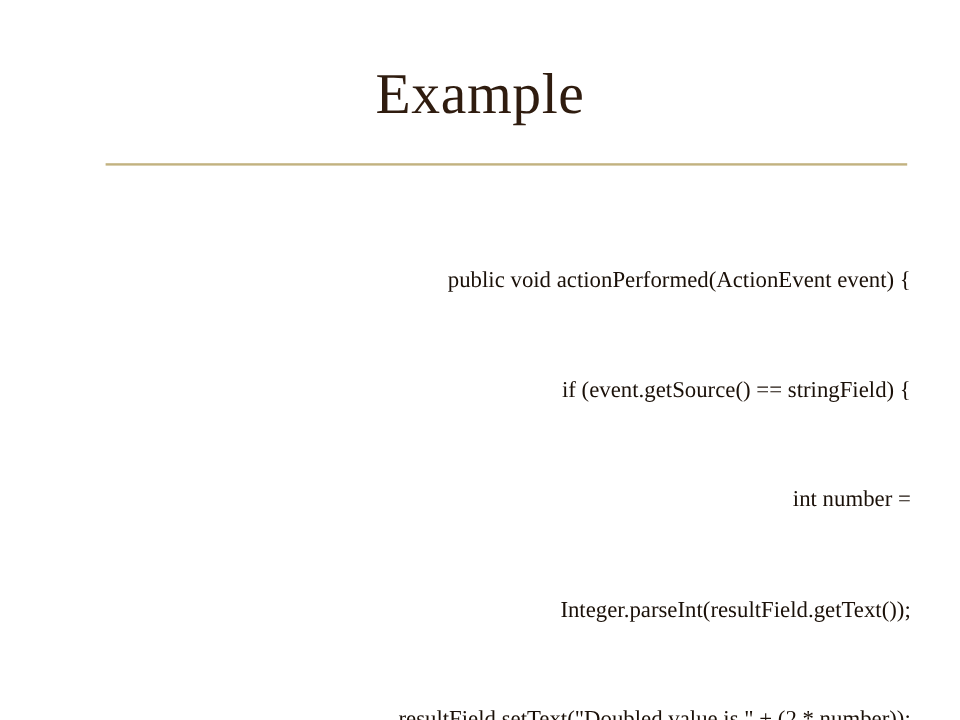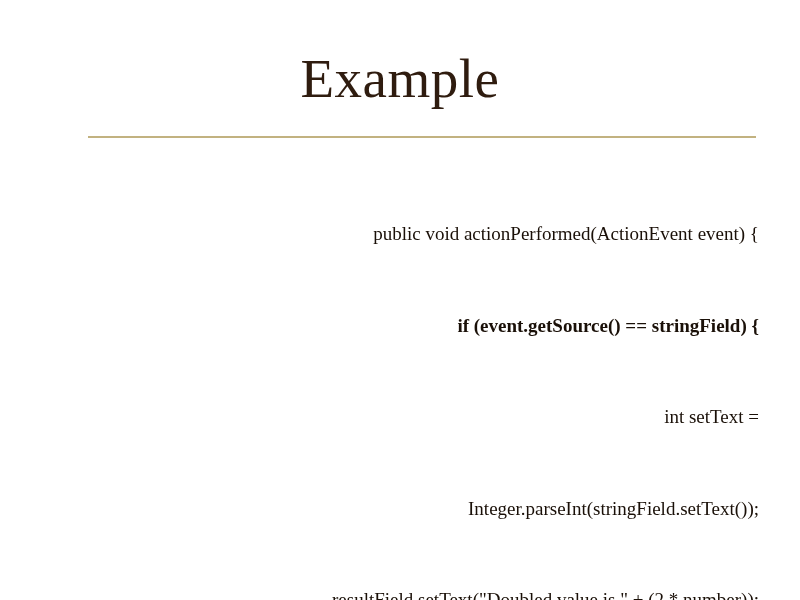--- a/index.html
+++ b/index.html
@@ -22,21 +22,21 @@
     box-sizing: border-box;
   }
 
   .slide-title {
     position: absolute;
     top: 50px;
     left: 0;
     width: 800px;
     text-align: center;
     font-family: "Liberation Serif", "DejaVu Serif", serif;
-    font-size: 55px;
+    font-size: 48px;
     line-height: 58px;
     font-weight: normal;
     color: #2f1c0f;
     letter-spacing: 0.5px;
     white-space: pre;
   }
 
   .title-rule {
     position: absolute;
     top: 136px;
@@ -58,36 +58,36 @@
     white-space: pre;
   }
 
   .code-line {
     white-space: pre;
     display: block;
     text-align: right;
   }
 
   .indent-0 { padding-left: 0px; }
-  .indent-1 { padding-left: 34px; font-weight: bold; }
+  .indent-1 { padding-left: 34px; }
   .indent-2 { padding-left: 80px; }
   .indent-3 { padding-left: 159px; }
 </style>
 </head>
 <body>
 
 <div class="slide">
 
   <div class="slide-title">Example</div>
 
   <div class="title-rule"></div>
 
   <div class="code-block">
     <span class="code-line indent-0">public void actionPerformed(ActionEvent event) {</span>
     <span class="code-line indent-1">if (event.getSource() == stringField) {</span>
-    <span class="code-line indent-2">int setText =</span>
-    <span class="code-line indent-3">Integer.parseInt(stringField.setText());</span>
+    <span class="code-line indent-2">int number =</span>
+    <span class="code-line indent-3">Integer.parseInt(resultField.getText());</span>
     <span class="code-line indent-2">resultField.setText("Doubled value is " + (2 * number));</span>
     
     
   </div>
 
 </div>
 
 </body></html>

